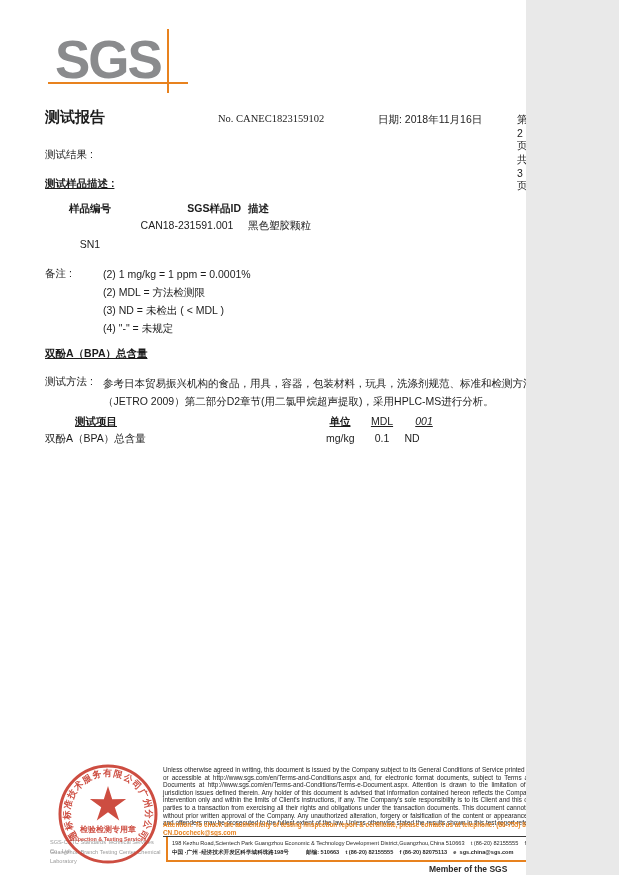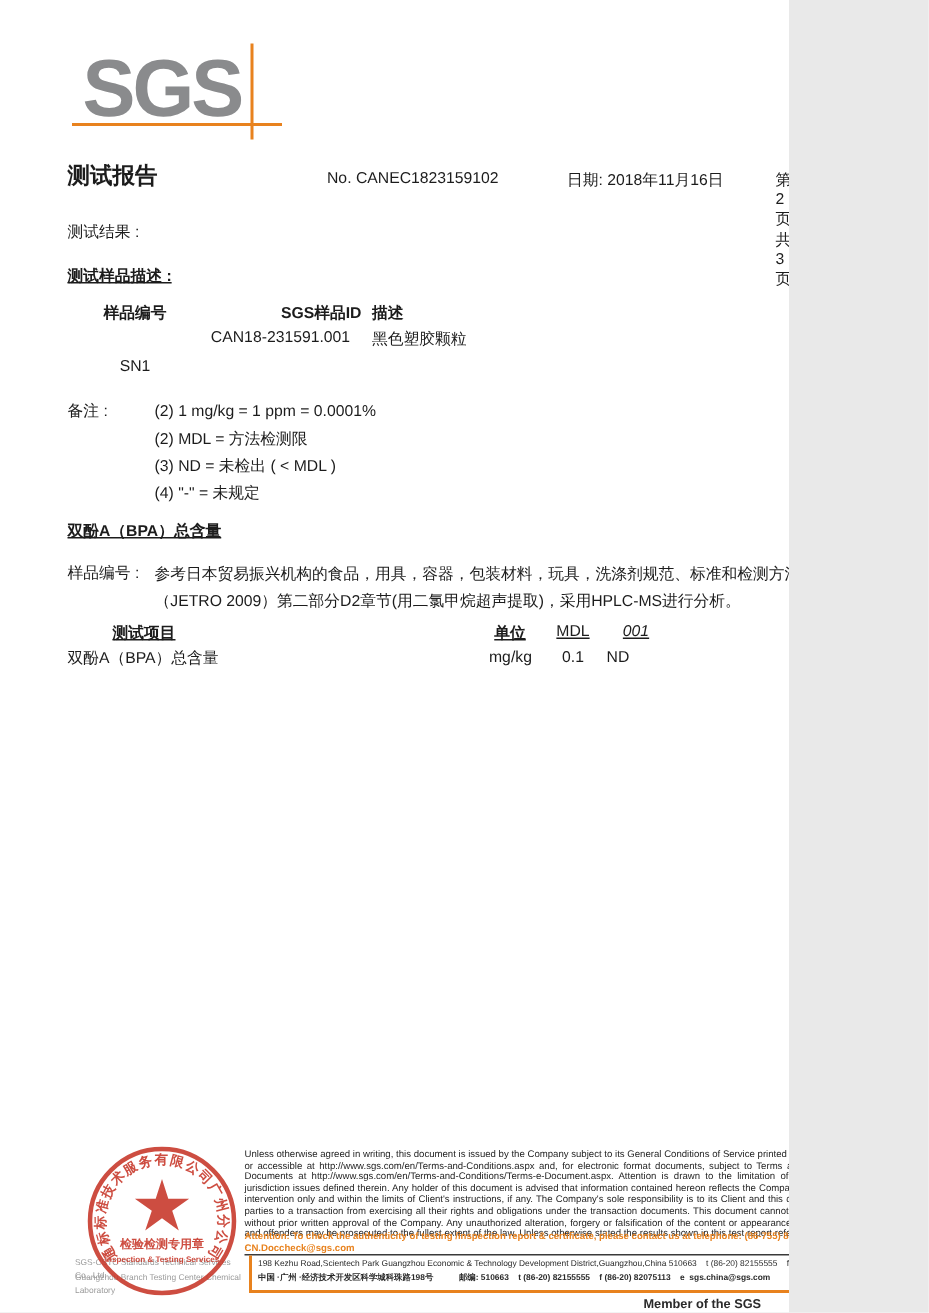--- a/index.html
+++ b/index.html
@@ -26,21 +26,21 @@
 </head>
 <body>
 
 <div class="page">
 
   <div class="abs logo-text" style="left:55px;top:32px;">SGS</div>
   <div class="abs oline" style="left:48px;top:82px;width:140px;height:2px;"></div>
   <div class="abs oline" style="left:167px;top:29px;width:2px;height:64px;"></div>
 
   <div class="abs title" style="left:45px;top:108px;">测试报告</div>
-  <div class="abs meta" style="left:218px;top:113px;">No. CANEC1823159102</div>
+  <div class="abs meta" style="left:218px;top:113px;font-family:Liberation Serif, serif;">No. CANEC1823159102</div>
   <div class="abs meta" style="left:378px;top:113px;">日期: 2018年11月16日</div>
   <div class="abs meta" style="left:517px;top:113px;">第2页,共3页</div>
 
   <div class="abs body-txt" style="left:45px;top:148px;">测试结果 :</div>
   <div class="abs body-txt bold uline" style="left:45px;top:177px;">测试样品描述 :</div>
 
   <div>
     <div class="abs body-txt bold ctr" style="left:45px;top:202px;width:90px;">样品编号</div>
     <div class="abs body-txt bold ctr" style="left:133px;top:202px;width:108px;text-align:right;">SGS样品ID</div>
     <div class="abs body-txt bold" style="left:248px;top:202px;">描述</div>
@@ -49,21 +49,21 @@
     <div class="abs body-txt" style="left:248px;top:219px;">黑色塑胶颗粒</div>
   </div>
 
   <div class="abs body-txt" style="left:45px;top:267px;">备注 :</div>
   <div class="abs body-txt" style="left:103px;top:268px;">(2) 1 mg/kg = 1 ppm = 0.0001%</div>
   <div class="abs body-txt" style="left:103px;top:286px;">(2) MDL = 方法检测限</div>
   <div class="abs body-txt" style="left:103px;top:304px;">(3) ND = 未检出 ( &lt; MDL )</div>
   <div class="abs body-txt" style="left:103px;top:322px;">(4) "-" = 未规定</div>
 
   <div class="abs body-txt bold uline" style="left:45px;top:347px;">双酚A（BPA）总含量</div>
-  <div class="abs body-txt" style="left:45px;top:375px;">样品编号 :</div>
+  <div class="abs body-txt" style="left:45px;top:375px;">测试方法 :</div>
   <div class="abs body-txt" style="left:103px;top:375px;width:472px;line-height:1.7;">参考日本贸易振兴机构的食品，用具，容器，包装材料，玩具，洗涤剂规范、标准和检测方法（JETRO 2009）第二部分D2章节(用二氯甲烷超声提取)，采用HPLC-MS进行分析。</div>
 
   <div>
     <div class="abs body-txt bold uline" style="left:62px;top:415px;margin-left:13px;">测试项目</div>
     <div class="abs body-txt bold uline ctr" style="left:326px;top:415px;width:28px;">单位</div>
     <div class="abs body-txt uline ctr" style="left:368px;top:415px;width:28px;">MDL</div>
     <div class="abs body-txt uline ctr" style="left:410px;top:415px;width:28px;font-style:italic;">001</div>
     <div class="abs body-txt" style="left:45px;top:432px;">双酚A（BPA）总含量</div>
     <div class="abs body-txt ctr" style="left:326px;top:432px;width:28px;">mg/kg</div>
     <div class="abs body-txt ctr" style="left:368px;top:432px;width:28px;">0.1</div>

